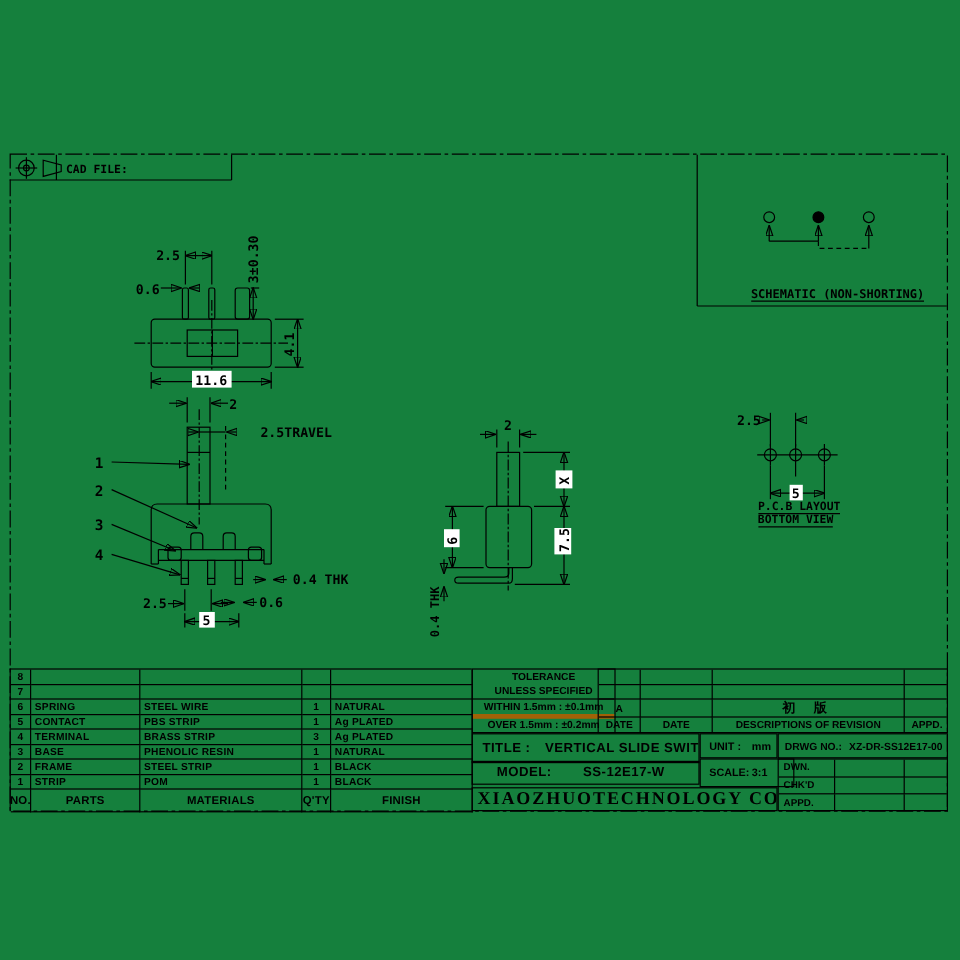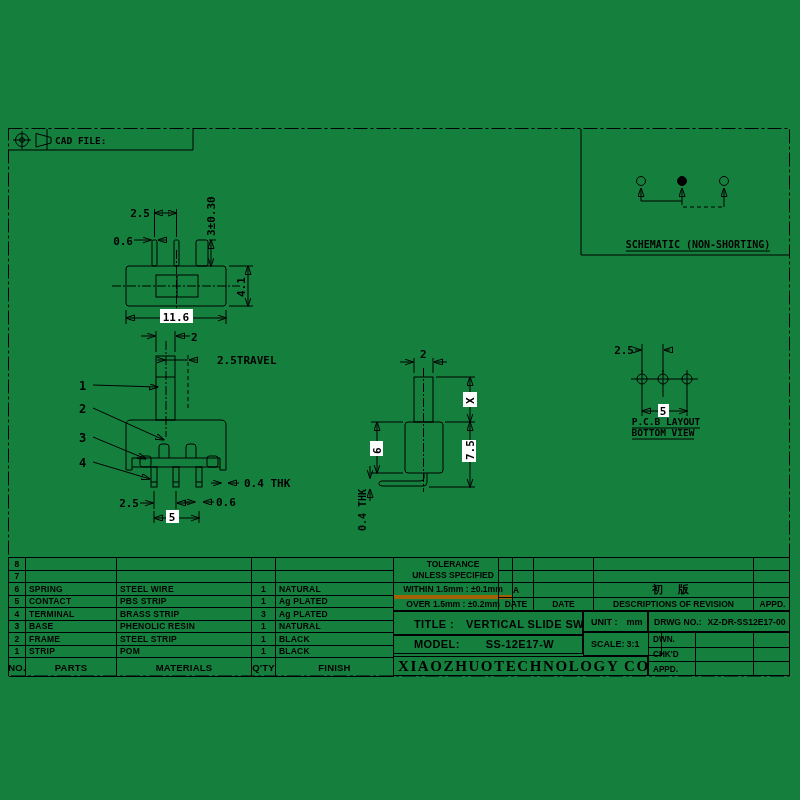--- a/index.html
+++ b/index.html
@@ -34,21 +34,21 @@
   #tol .r{height:13px;border-bottom:4px solid #a16207;display:flex;align-items:center;
           justify-content:center;font-size:8.6px}
   #tol .r:last-child{border-bottom:none}
   #rev{left:498px;top:557px;width:292px;height:54px;display:grid;
        grid-template-columns:35px 60px 160px 37px;grid-template-rows:12.5px 12.5px 14.5px 12.5px;padding:0;align-items:stretch}
   #rev div{box-sizing:border-box;border-right:1px solid #000;border-bottom:1px solid #000;
        display:flex;align-items:center;justify-content:center;font-size:8.5px;font-weight:bold;overflow:hidden;white-space:nowrap}
   #rev div:nth-child(4n){border-right:none}
   #rev div.last{border-bottom:none}
   #rev .cjk{font-size:11px;letter-spacing:6px}
-  #title-cell{left:393px;top:611px;width:190px;height:25px;font-size:11px;padding-left:20px;letter-spacing:.4px}
+  #title-cell{left:393px;top:611px;width:190px;height:25px;font-size:11px;padding-left:8px;letter-spacing:.4px}
   #title-cell .v{margin-left:12px}
   #model-cell{left:393px;top:634px;width:190px;height:20px;font-size:11px;padding-left:20px;letter-spacing:.4px}
   #model-cell .v{margin-left:26px}
   #company-cell{left:393px;top:656px;width:255px;height:20px;
        font-family:"Liberation Serif",serif;font-size:15px;letter-spacing:1.6px;padding-left:4px}
   #unit-cell{left:583px;top:611px;width:65px;height:21px;font-size:9px;padding-left:7px}
   #unit-cell .v{margin-left:9px}
   #scale-cell{left:583px;top:632px;width:79px;height:24px;font-size:9px;padding-left:7px}
   #scale-cell .v{margin-left:2px}
   #drwg-cell{left:648px;top:611px;width:142px;height:21px;font-size:8.6px;padding-left:5px}

